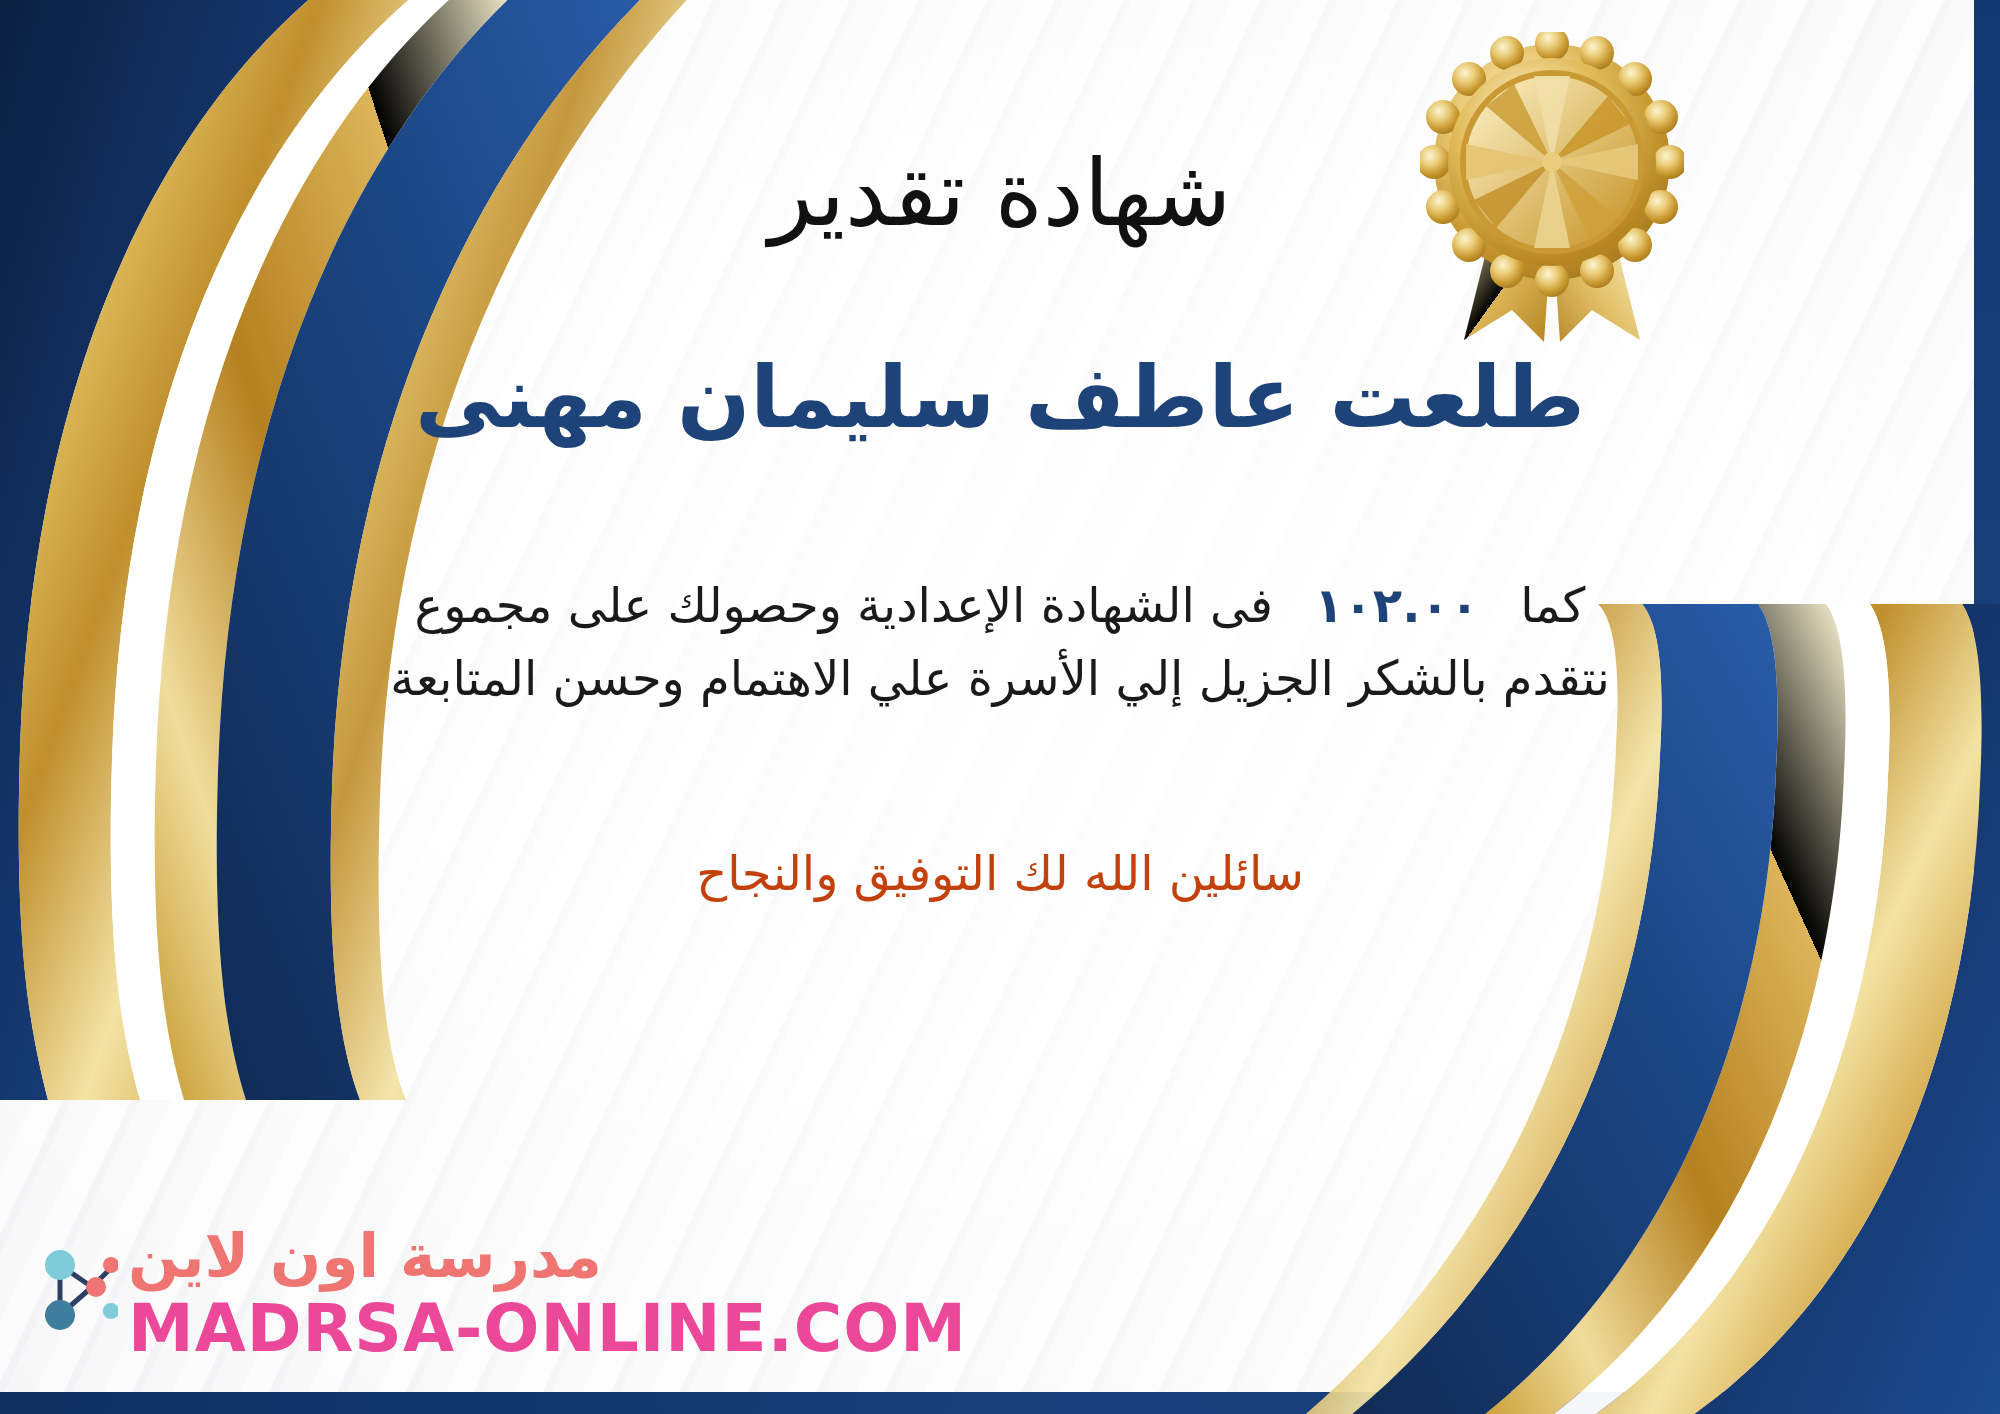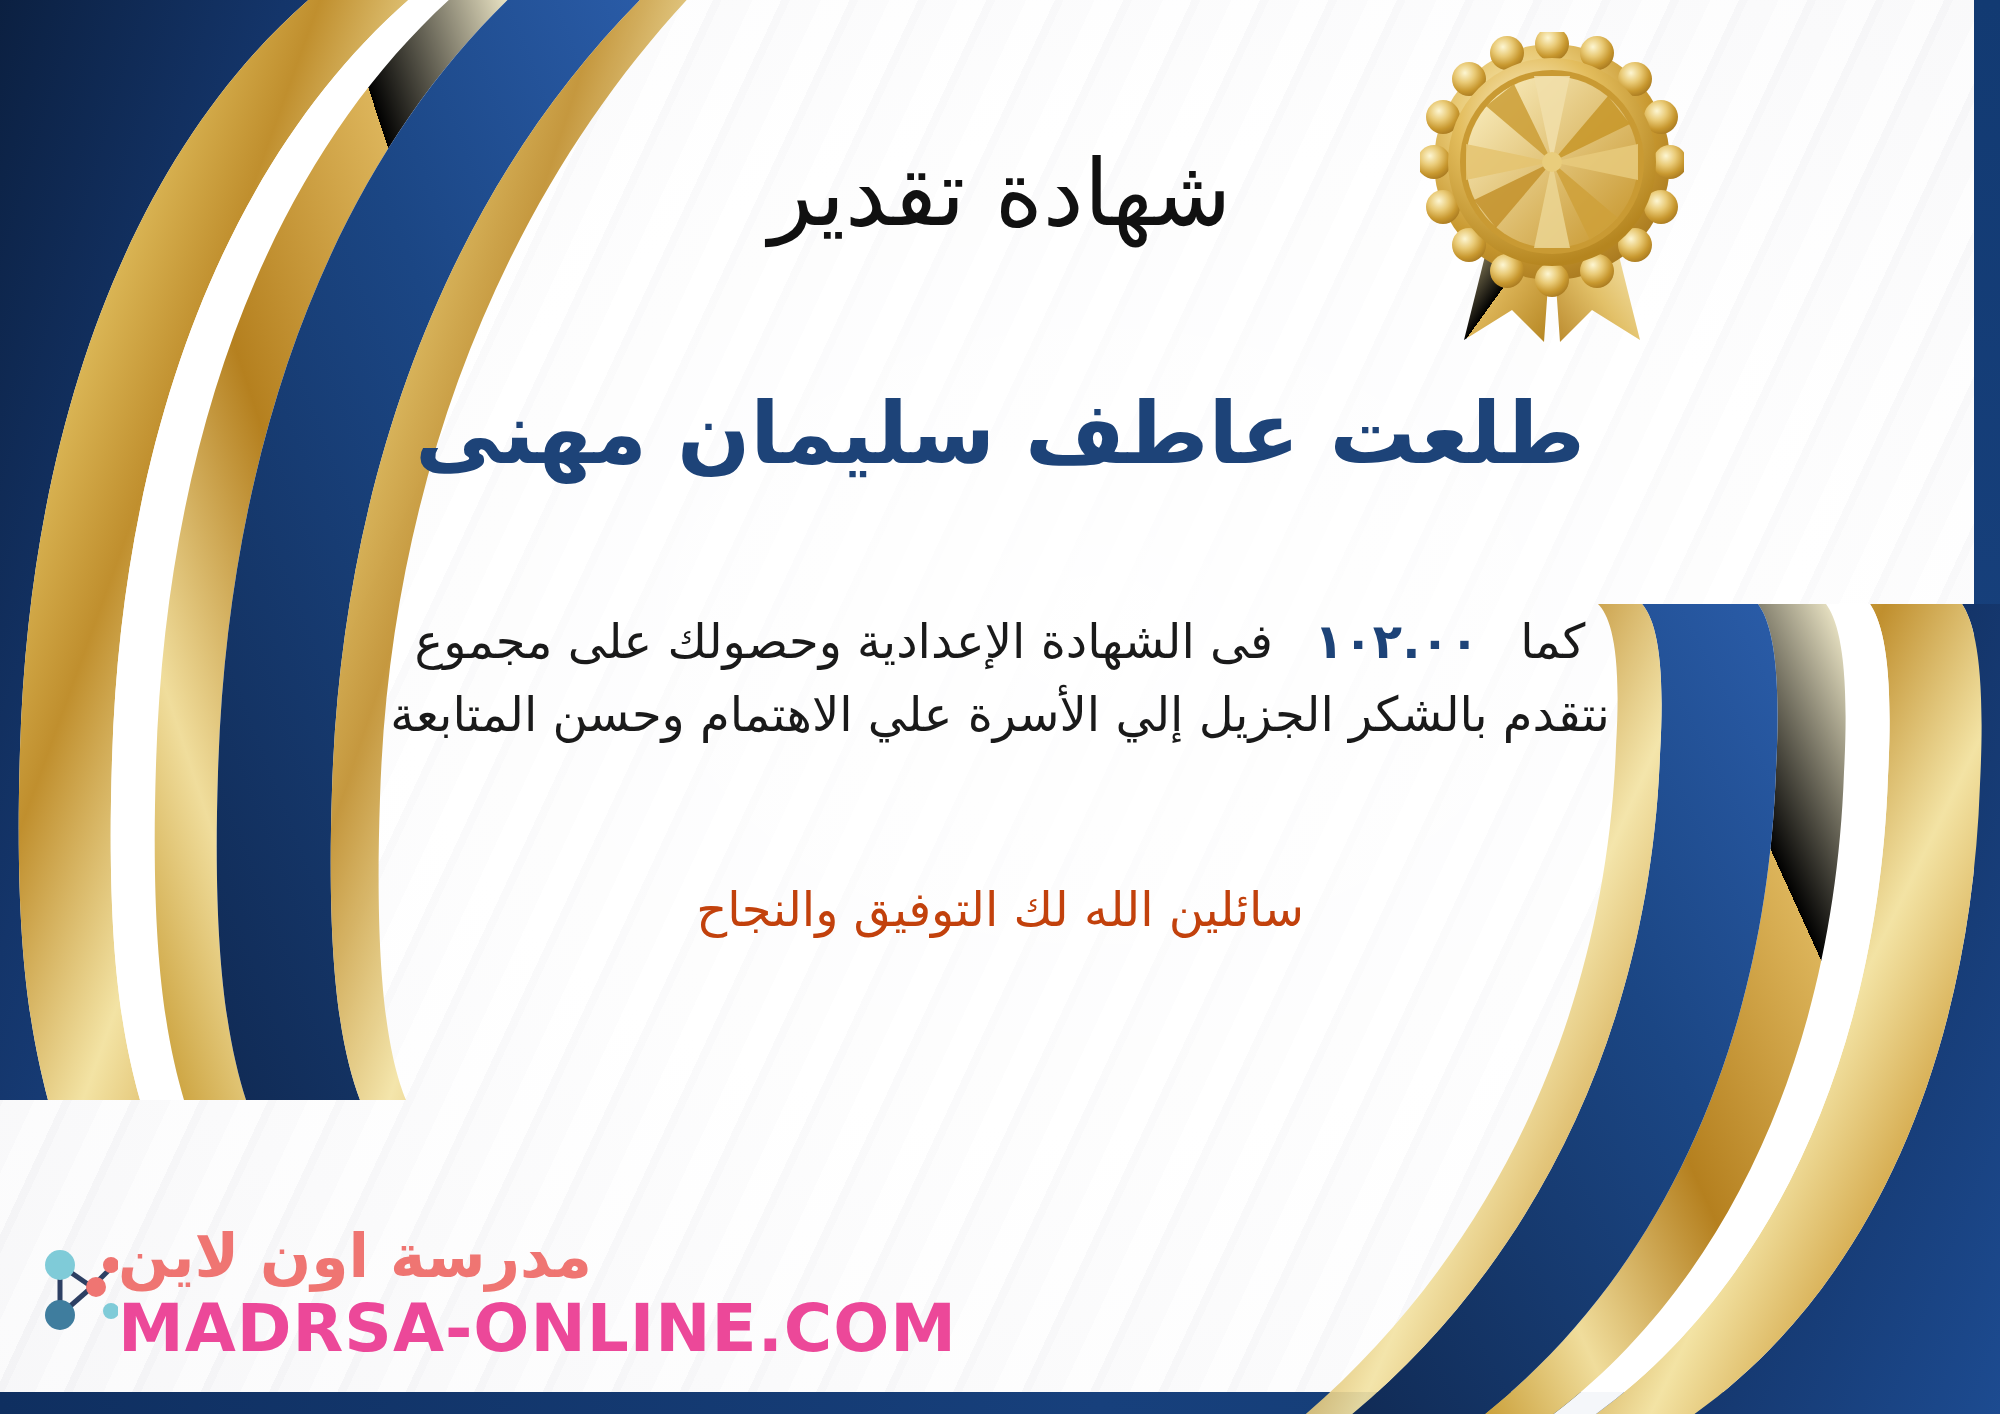--- a/index.html
+++ b/index.html
@@ -80,21 +80,21 @@
   }
   .cert-title {
     margin-top: 148px;
     font-size: 92px;
     font-weight: 400;
     color: #111111;
     letter-spacing: 1px;
     line-height: 1;
   }
   .student-name {
-    margin-top: 102px;
+    margin-top: 66px;
     font-size: 86px;
     font-weight: 700;
     color: #1d4378;
     line-height: 1.1;
   }
   .body-block {
     margin-top: 80px;
     width: 1840px;
     text-align: center;
     color: #1a1a1a;
@@ -120,20 +120,21 @@
   }
 
   
   .brand {
     position: absolute;
     left: 30px;
     bottom: 52px;
     display: flex;
     align-items: center;
     direction: rtl;
+    gap: 10px;
   }
   .brand-text {
     display: flex;
     flex-direction: column;
     align-items: flex-end;
     line-height: 1;
   }
   .brand-ar {
     font-size: 60px;
     font-weight: 700;

